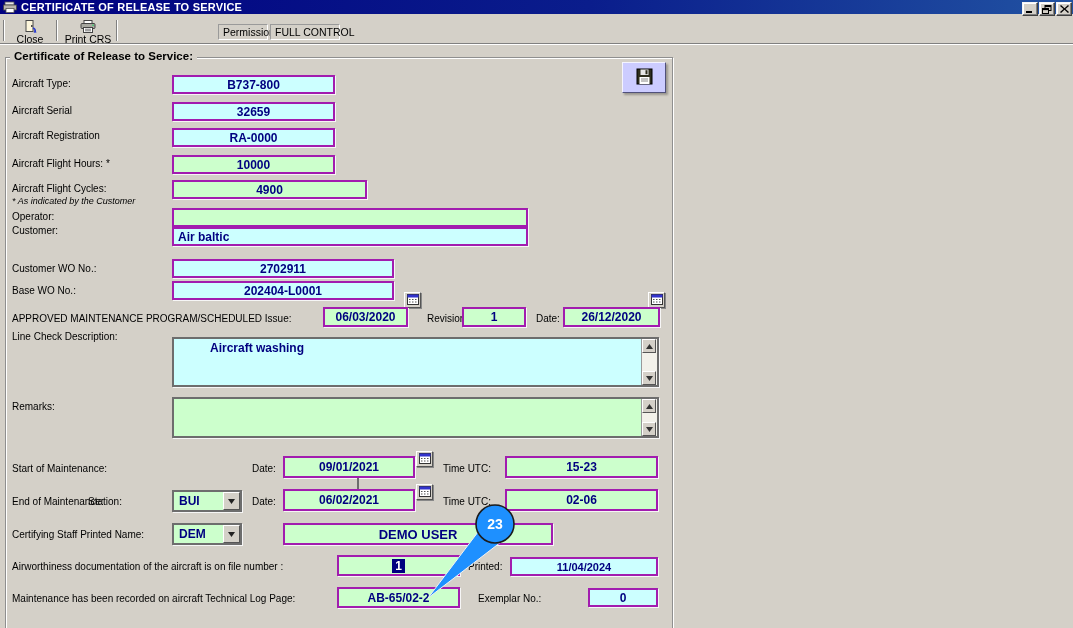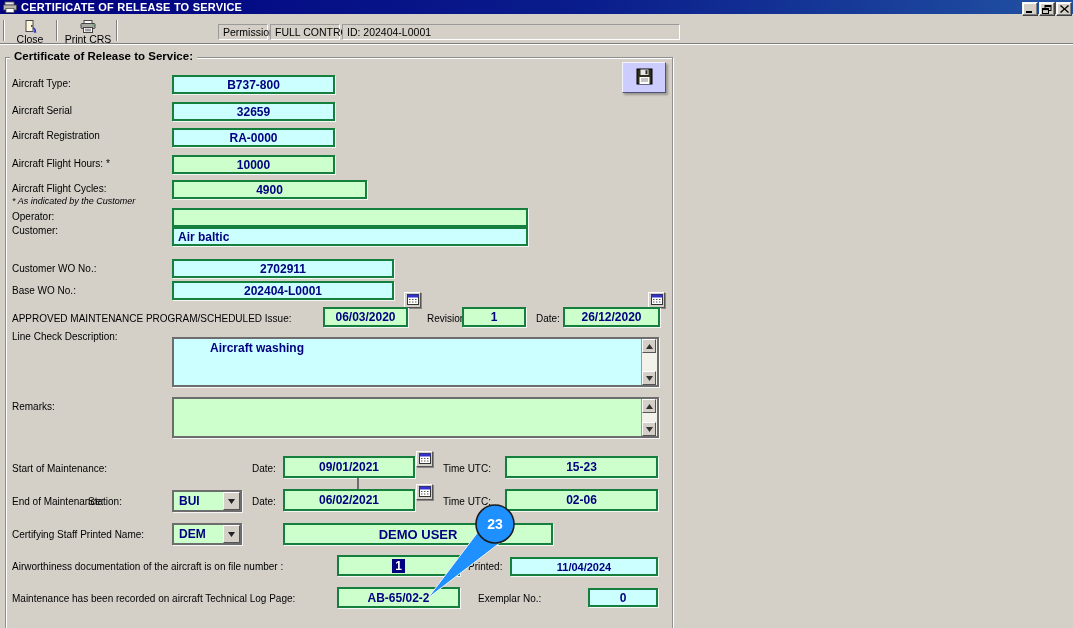--- a/index.html
+++ b/index.html
@@ -36,21 +36,21 @@
   
   .groupbox{position:absolute;left:5px;top:57px;width:666px;height:570px;
             border:1px solid #8f8f8f;box-shadow:inset 1px 1px 0 #fff,1px 1px 0 #fff;}
   .group-title{position:absolute;left:10px;top:50px;background:#d4d0c8;padding:0 4px;
                font-size:11.5px;font-weight:bold;color:#000;white-space:nowrap;}
 
   
   .lbl{position:absolute;font-size:10px;color:#000;white-space:nowrap;}
   .foot{position:absolute;font-size:9px;font-style:italic;color:#000;white-space:nowrap;}
   .fld{position:absolute;box-sizing:border-box;background:#ccffff;
-       border:2px solid #15803d;box-shadow:1px 1px 0 #f6f6f6;
+       border:2px solid #a21caf;box-shadow:1px 1px 0 #f6f6f6;
        color:#000080;font-weight:bold;font-size:12px;
        display:flex;align-items:center;justify-content:center;white-space:nowrap;}
   .green{background:#ccffcc;}
   .leftal{justify-content:flex-start;padding-left:4px;}
   .sel{background:#000080;color:#fff;padding:0 3px;}
 
   
   .ta{position:absolute;box-sizing:border-box;border:2px solid #6d6d6d;box-shadow:1px 1px 0 #f6f6f6;
       color:#000080;font-weight:bold;font-size:12px;}
   .ta .txt{position:absolute;left:4px;top:2px;right:18px;margin-left:32px;}
@@ -141,23 +141,20 @@
       </span>
       <span>Print CRS</span>
     </button>
     <div class="tb-sep" style="left:116px"></div>
   </div>
   <div class="panel" style="left:218px;width:50px">
       <span>Permission:</span>
     </div>
   <div class="panel" style="left:270px;width:70px">
       <span>FULL CONTROL</span>
-    </div>
-  <div class="panel" style="left:342px;width:338px">
-      <span>ID: 202404-L0001</span>
     </div>
   <div class="tb-groove"></div>
 
   <div class="groupbox"></div>
   <div class="group-title">Certificate of Release to Service:</div>
 
   <button class="save">
     <span>
       <svg width="17" height="17" viewBox="0 0 17 17">
           <rect x="1" y="1" width="15" height="15" fill="#2e2e1e" stroke="#000"></rect>

